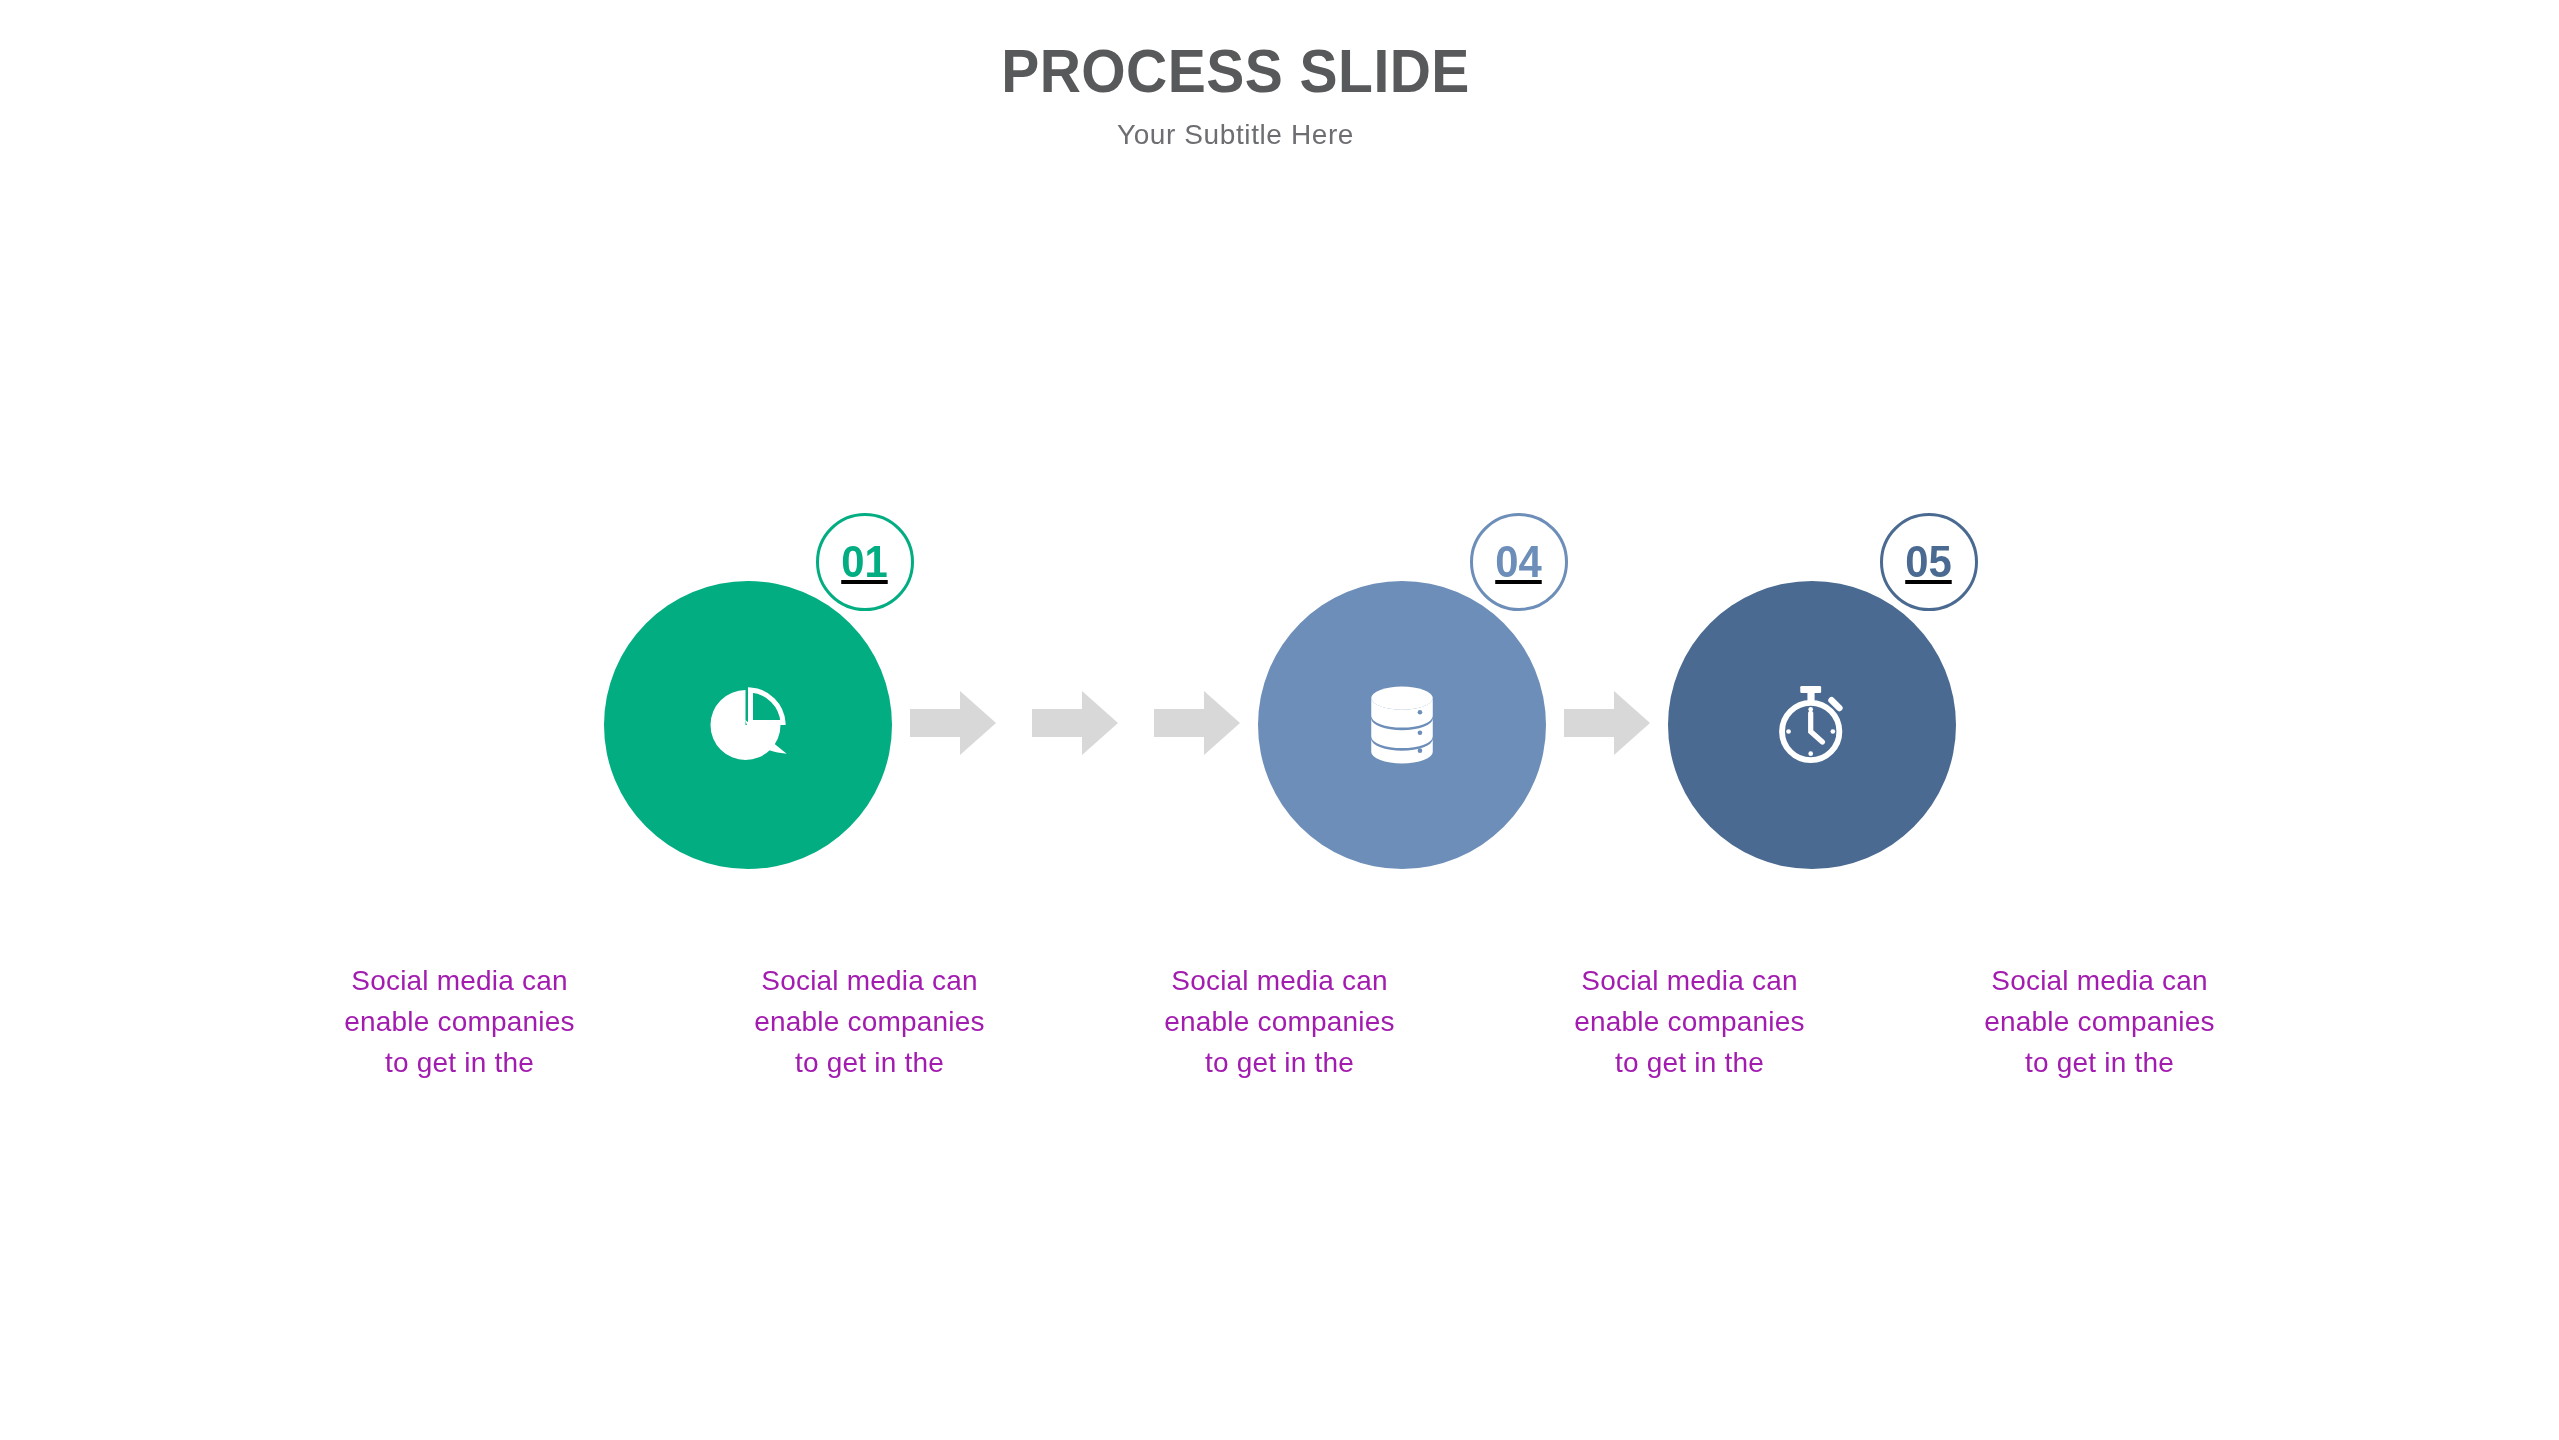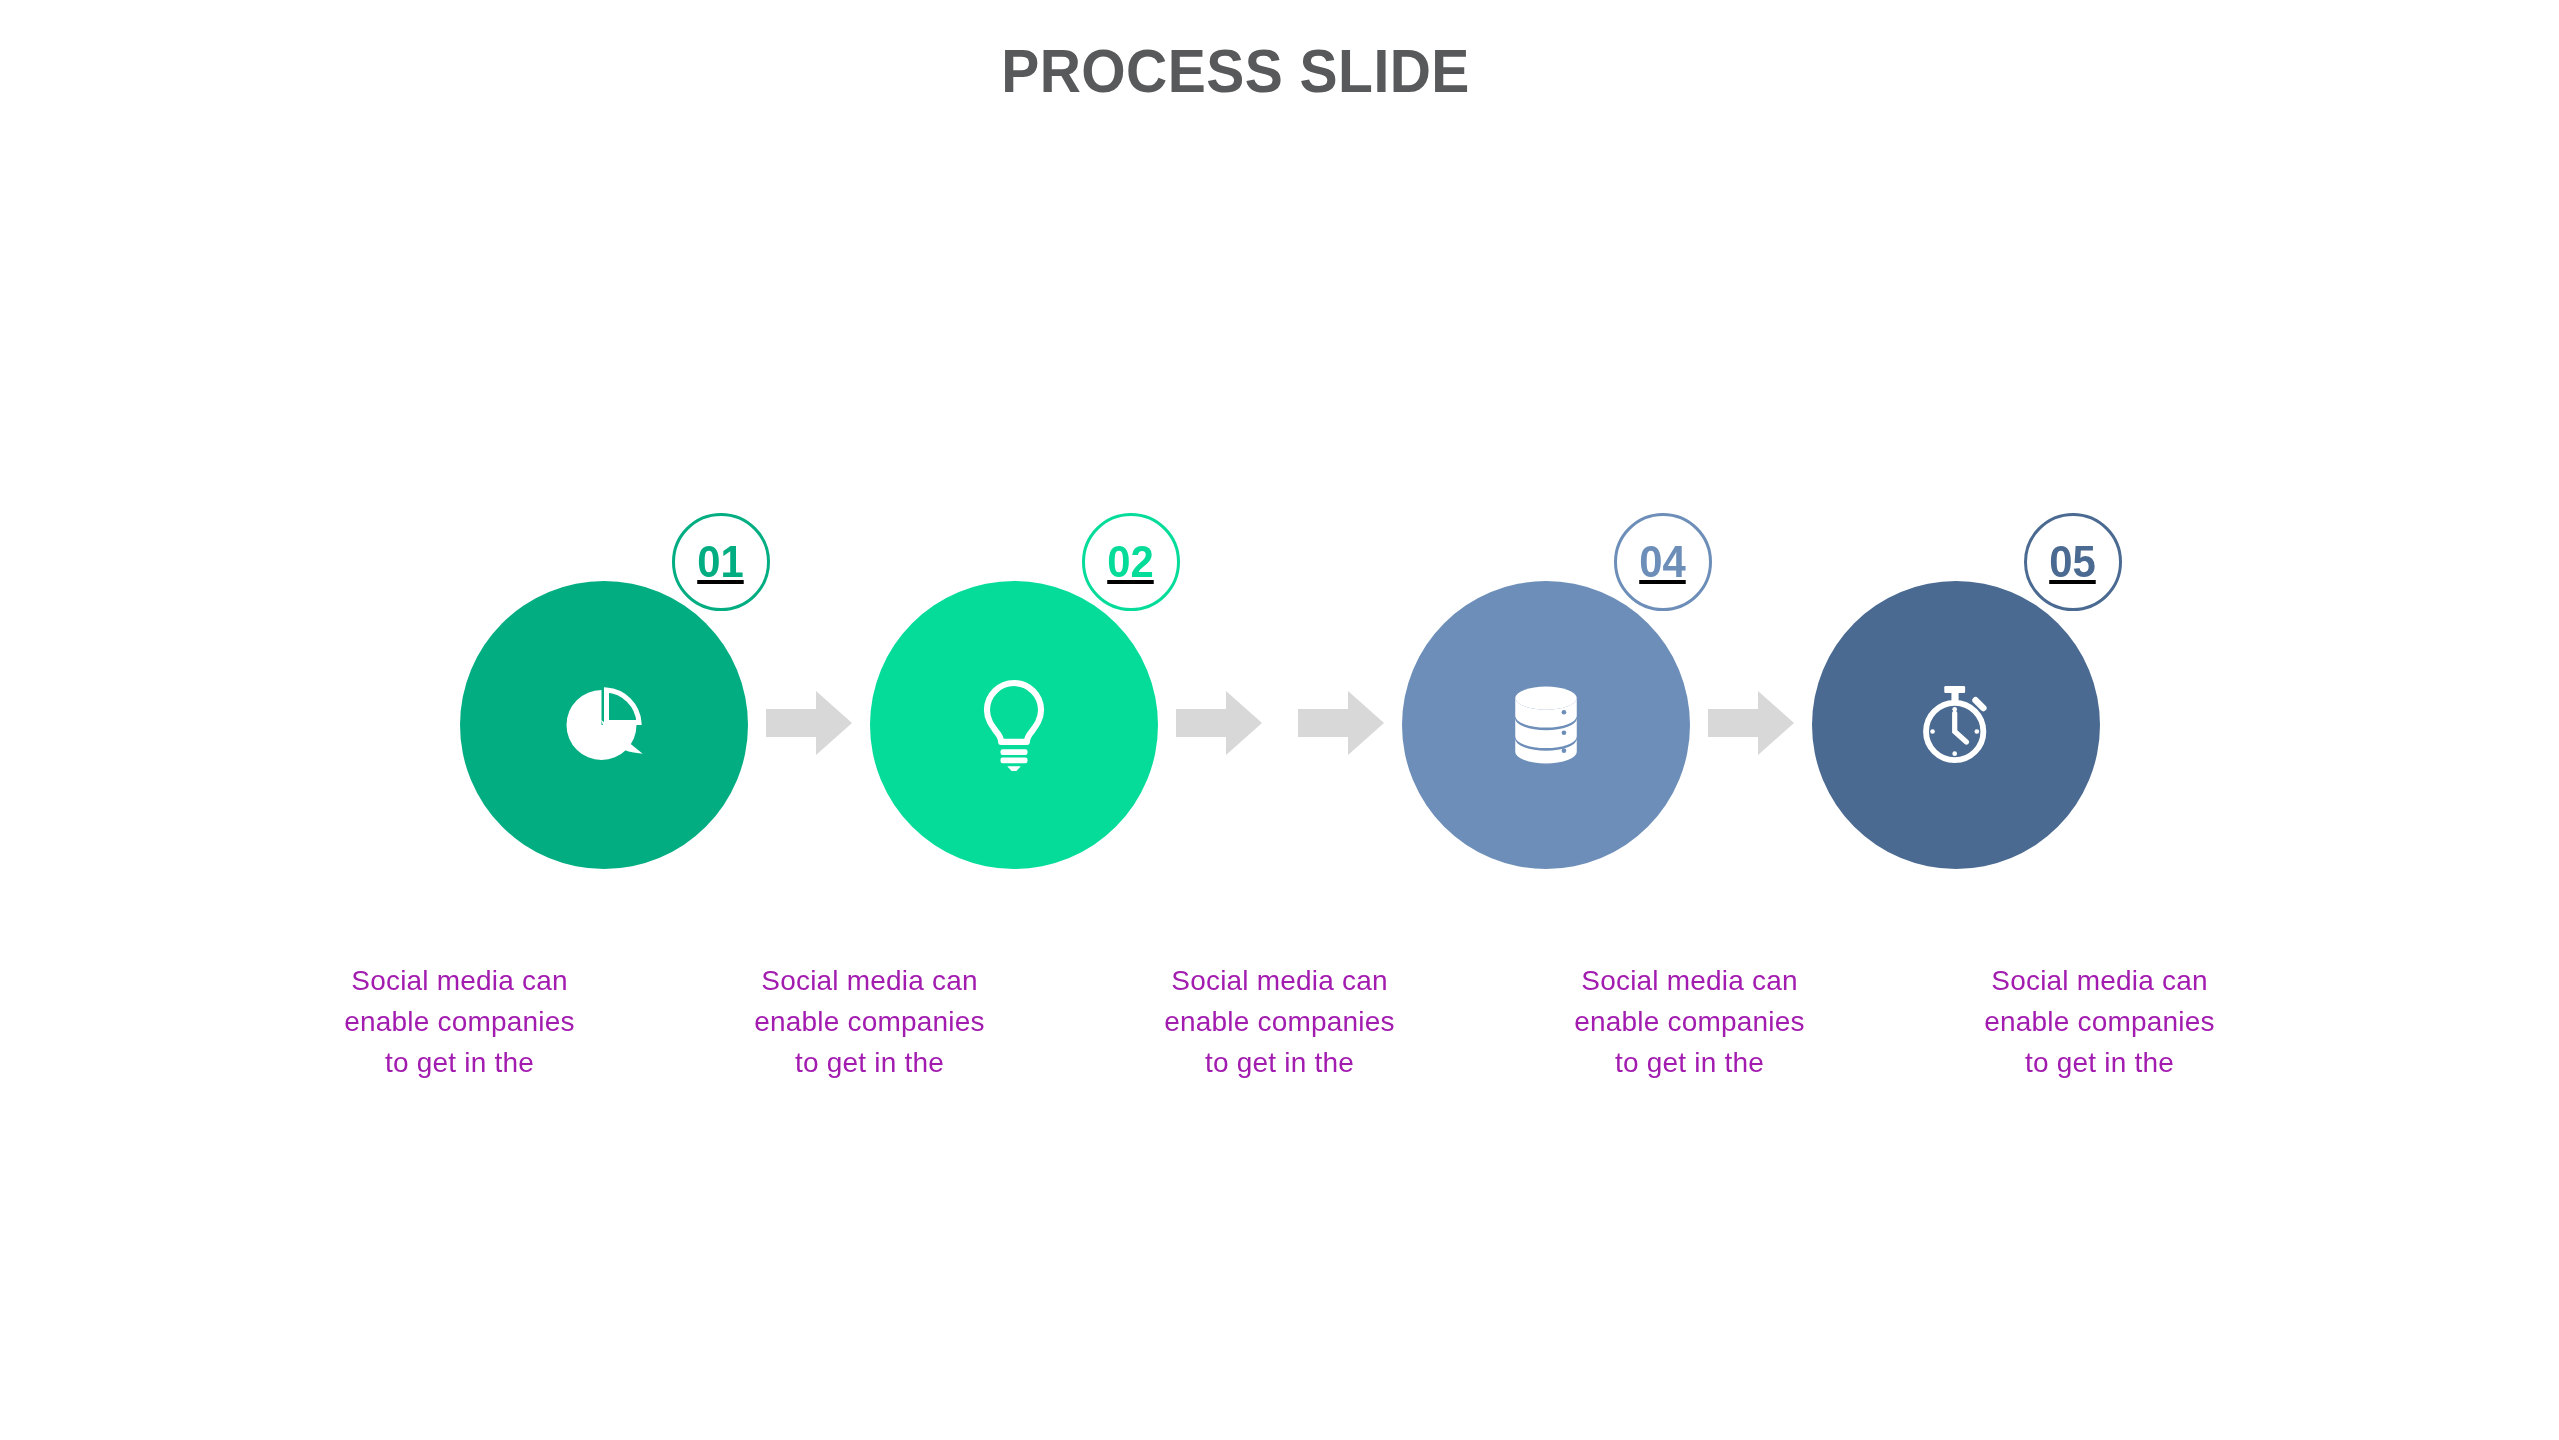--- a/index.html
+++ b/index.html
@@ -148,54 +148,41 @@
   .caption-line {
     display: block;
     white-space: nowrap;
   }
 </style>
 </head>
 <body>
 
 <div id="header">
   <h1 id="slide-title">PROCESS SLIDE</h1>
+  <h2 id="slide-subtitle">Your Subtitle Here</h2>
 </div>
 
 <div id="process-row">
     <div class="step">
       <div class="step-disc" style="background: rgb(3, 173, 130);"></div>
       <div class="step-icon">
         <svg width="80" height="80" viewBox="0 0 64 64">
           <path d="M30 4 A28 28 0 1 0 58 32 L30 32 Z" fill="white"></path>
           <path d="M34 4 A28 28 0 0 1 60 30 L34 30 Z" fill="none" stroke="white" stroke-width="4"></path>
           <path d="M34 34 L56 52 A28 28 0 0 1 34 34 Z" fill="none" stroke="white" stroke-width="4"></path>
         </svg>
       </div>
       <div class="badge" style="border-color: rgb(3, 173, 130);">
         <span class="badge-num" style="color: rgb(3, 173, 130);">01</span>
       </div>
     </div>
     <div class="connector">
       <span><svg class="arrow-shape" viewBox="0 0 86 64" preserveAspectRatio="none">
           <path d="M0 18 H50 V0 L86 32 L50 64 V46 H0 Z" fill="#D8D8D8"></path>
         </svg></span>
-    </div>
-    <div class="step">
-      <div class="step-disc" style="background: rgb(5, 220, 154);"></div>
-      <div class="step-icon">
-        <svg width="72" height="92" viewBox="0 0 52 68">
-          <path d="M26 3 C15 3 6 12 6 23 c0 7 4 12 7 16 2.5 3 3.5 5 3.5 7.5 h19 C35.5 44 36.5 42 39 39 c3-4 7-9 7-16 C46 12 37 3 26 3 Z" fill="none" stroke="white" stroke-width="4.5" stroke-linejoin="round"></path>
-          <rect x="16" y="52" width="20" height="4.2" rx="1.6" fill="white"></rect>
-          <rect x="16" y="58" width="20" height="4.2" rx="1.6" fill="white"></rect>
-          <path d="M21 64.5 h10 l-5 5.5 Z" fill="white"></path>
-        </svg>
-      </div>
-      <div class="badge" style="border-color: rgb(5, 220, 154);">
-        <span class="badge-num" style="color: rgb(5, 220, 154);">02</span>
-      </div>
     </div>
     <div class="connector">
       <span><svg class="arrow-shape" viewBox="0 0 86 64" preserveAspectRatio="none">
           <path d="M0 18 H50 V0 L86 32 L50 64 V46 H0 Z" fill="#D8D8D8"></path>
         </svg></span>
     </div>
     <div class="connector">
       <span><svg class="arrow-shape" viewBox="0 0 86 64" preserveAspectRatio="none">
           <path d="M0 18 H50 V0 L86 32 L50 64 V46 H0 Z" fill="#D8D8D8"></path>
         </svg></span>

